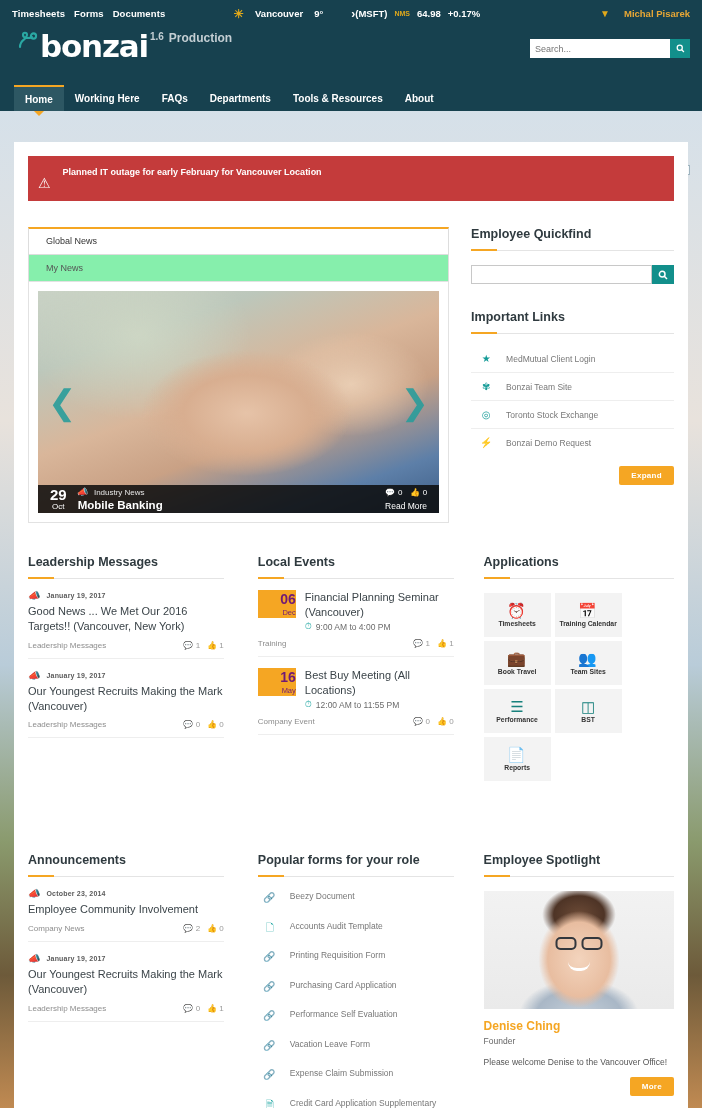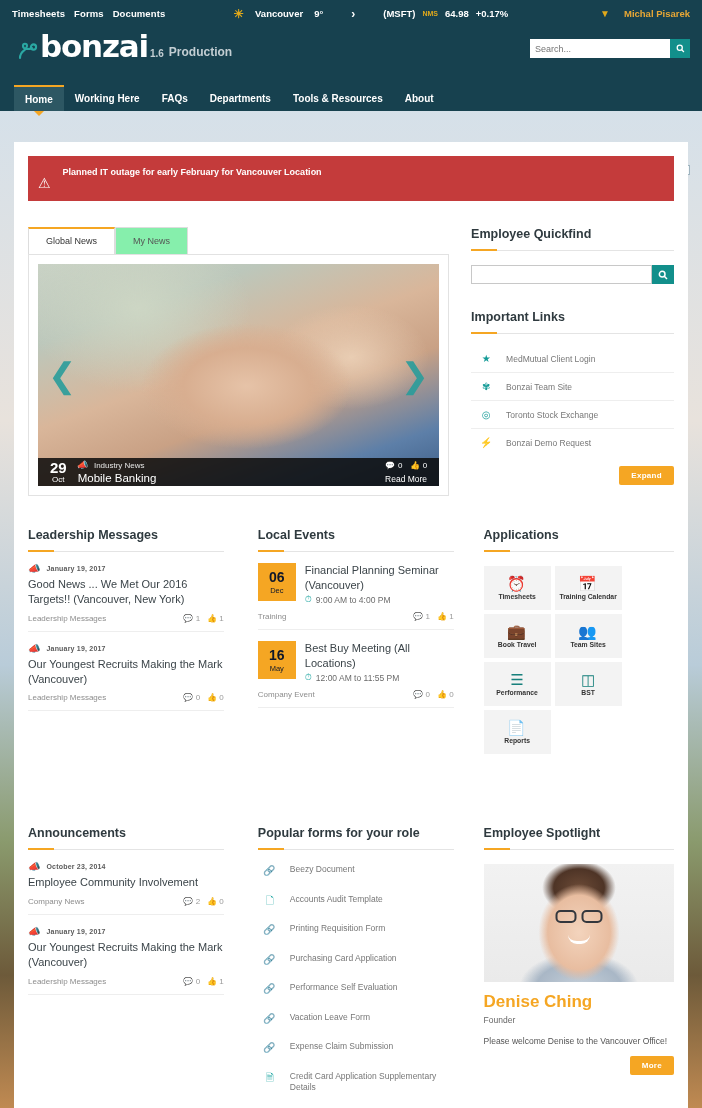--- a/index.html
+++ b/index.html
@@ -17,31 +17,31 @@
   .topbar {
     height: 27px; background: #17414f; color: #ffffff;
     display: flex; align-items: center; font-size: 9.5px;
     padding: 0 12px; position: relative;
   }
   .topbar-links { display: flex; gap: 9px; font-weight: bold; letter-spacing: .1px; }
   .topbar-links span { cursor: pointer; }
   .weather { display: flex; align-items: center; gap: 11px; margin-left: 68px; font-weight: bold; }
   .weather .wicon { color: #e0a91b; font-size: 12px; }
   .chev { color: #ffffff; font-weight: bold; font-size: 12px; margin-left: 28px; }
-  .ticker { display: flex; align-items: center; gap: 7px; margin-left: 28px; font-weight: bold; font-size: 9.5px; }
+  .ticker { display: flex; align-items: center; gap: 7px; font-weight: bold; font-size: 9.5px; }
   .ticker .nms { color: #e0a91b; font-size: 7px; }
   .topbar-right { margin-left: auto; display: flex; align-items: center; gap: 14px; }
   .funnel { color: #e0a91b; font-size: 10px; }
   .uname { color: #e8a735; font-weight: bold; font-size: 9.5px; }
 
   
   .header {
     background: #17414f; height: 58px; position: relative; padding: 0 12px;
   }
-  .brand { position: absolute; left: 14px; top: 4px; display: flex; align-items: flex-end; }
+  .brand { position: absolute; left: 14px; top: 4px; display: flex; }
   .logo-mark { position: relative; width: 26px; height: 20px; }
   .logo-mark svg { position: absolute; left: 0; top: 0; }
   .logo-text {
     font-size: 31px; font-weight: bold; color: #ffffff;
     letter-spacing: -1.2px; line-height: 1; font-family: "DejaVu Sans", sans-serif;
   }
   .logo-ver { font-size: 10px; color: #c3ced3; font-weight: bold; margin-left: 2px; margin-bottom: 3px; }
   .logo-env { font-size: 12px; color: #c3ced3; font-weight: bold; margin-left: 5px; margin-bottom: 3px; }
   .hdr-search {
     position: absolute; right: 12px; top: 12px;
@@ -99,21 +99,21 @@
   .alert .warn { font-size: 14px; line-height: 1; margin-top: 9px; }
   .alert-title { font-size: 9px; font-weight: bold; margin-bottom: 5px; }
   .alert-body { font-size: 8.5px; line-height: 1.55; max-width: 580px; }
 
   
   .row { display: flex; gap: 0; }
   .col-news { width: 440px; }
   .col-side { width: 212px; margin-left: 22px; }
 
   
-  .tabs { display: flex; }
+  .tabs { display: flex; flex-direction: column; }
   .tab {
     font-size: 9px; color: #555; padding: 8px 17px; background: #86efac;
     border: 1px solid #dddddd; border-bottom: none; cursor: pointer;
   }
   .tab.active { background: #fff; border-top: 2px solid #f5a623; color: #333; padding-top: 7px; }
   .newsbox { border: 1px solid #e2e2e2; padding: 9px; }
   .slide { position: relative; height: 222px; overflow: hidden; }
   .slide-img {
     position: absolute; inset: 0;
     background:
@@ -132,21 +132,21 @@
   .slide-bar {
     position: absolute; left: 0; right: 0; bottom: 0; height: 28px;
     background: rgba(12,12,12,.86); display: flex; align-items: center;
     padding: 0 12px; color: #fff;
   }
   .sb-date { text-align: center; margin-right: 11px; }
   .sb-day { font-size: 15px; font-weight: bold; line-height: 1.05; }
   .sb-mon { font-size: 8px; }
   .sb-cat { display: flex; align-items: center; gap: 5px; font-size: 8px; color: #e4e4e4; }
   .sb-cat .meg { color: #23a7a3; font-size: 9px; }
-  .sb-title { font-size: 11.5px; font-weight: normal; margin-top: 2px; }
+  .sb-title { font-size: 11.5px; font-weight: bold; margin-top: 2px; }
   .sb-right { margin-left: auto; text-align: right; }
   .sb-stats { font-size: 8px; display: flex; gap: 8px; justify-content: flex-end; align-items: center; }
   .sb-more { font-size: 8.5px; margin-top: 4px; cursor: pointer; }
 
   
   .sec-title { font-size: 12.5px; font-weight: bold; color: #2f3a3f; }
   .sec-rule { height: 1px; background: #e4e4e4; margin-top: 9px; position: relative; }
   .sec-rule::before {
     content: ""; position: absolute; left: 0; top: -1px; width: 26px; height: 2px; background: #f5a623;
   }
@@ -187,21 +187,21 @@
   .post-meta .meg { color: #23a7a3; font-size: 10px; }
   .post-date { font-size: 7px; font-weight: bold; color: #5a5a5a; letter-spacing: .2px; }
   .post-title { font-size: 11px; color: #3b4449; line-height: 1.35; margin-top: 3px; }
   .post-foot { display: flex; align-items: center; margin-top: 7px; }
   .post-cat { font-size: 8px; color: #8d8d8d; }
   .post-stats { margin-left: auto; font-size: 8px; color: #9a9a9a; display: flex; gap: 7px; }
 
   
   .event { display: flex; gap: 9px; padding: 11px 0 0 0; }
   .ev-date {
-    width: 38px; height: 38px; background: #f5a623; color: #0f172a; text-align: center;
+    width: 38px; height: 28px; background: #f5a623; color: #701a75; text-align: right;
     display: flex; flex-direction: column; justify-content: center; flex: none;
   }
   .ev-day { font-size: 14px; font-weight: bold; line-height: 1; }
   .ev-mon { font-size: 7.5px; margin-top: 2px; }
   .ev-title { font-size: 11px; color: #3b4449; line-height: 1.32; }
   .ev-time { font-size: 8.5px; color: #6b6b6b; margin-top: 2px; display: flex; align-items: center; gap: 4px; }
   .ev-time .clk { color: #23a7a3; font-size: 9px; }
   .ev-foot { display: flex; align-items: center; margin-top: 7px; padding-bottom: 8px; border-bottom: 1px solid #eee; }
 
   
@@ -233,21 +233,21 @@
     position: absolute; left: 50%; top: 39%; transform: translateX(-50%);
     display: flex; gap: 5px;
   }
   .spot-glasses i {
     display: block; width: 21px; height: 13px; border: 2.5px solid #33373d; border-radius: 5px;
   }
   .spot-smile {
     position: absolute; left: 50%; top: 60%; transform: translateX(-50%);
     width: 22px; height: 9px; border-bottom: 3px solid #fff; border-radius: 0 0 14px 14px;
   }
-  .spot-name { color: #f5a623; font-size: 17px; font-weight: bold; margin-top: 10px; }
+  .spot-name { color: #f5a623; font-size: 12px; font-weight: bold; margin-top: 10px; }
   .spot-role { font-size: 8.5px; color: #666; margin-top: 3px; }
   .spot-msg { font-size: 8.5px; color: #555; margin-top: 11px; }
 </style>
 </head>
 <body>
 
 <div class="topbar">
   <div class="topbar-links">
     <span>Timesheets</span>
     <span>Forms</span>

